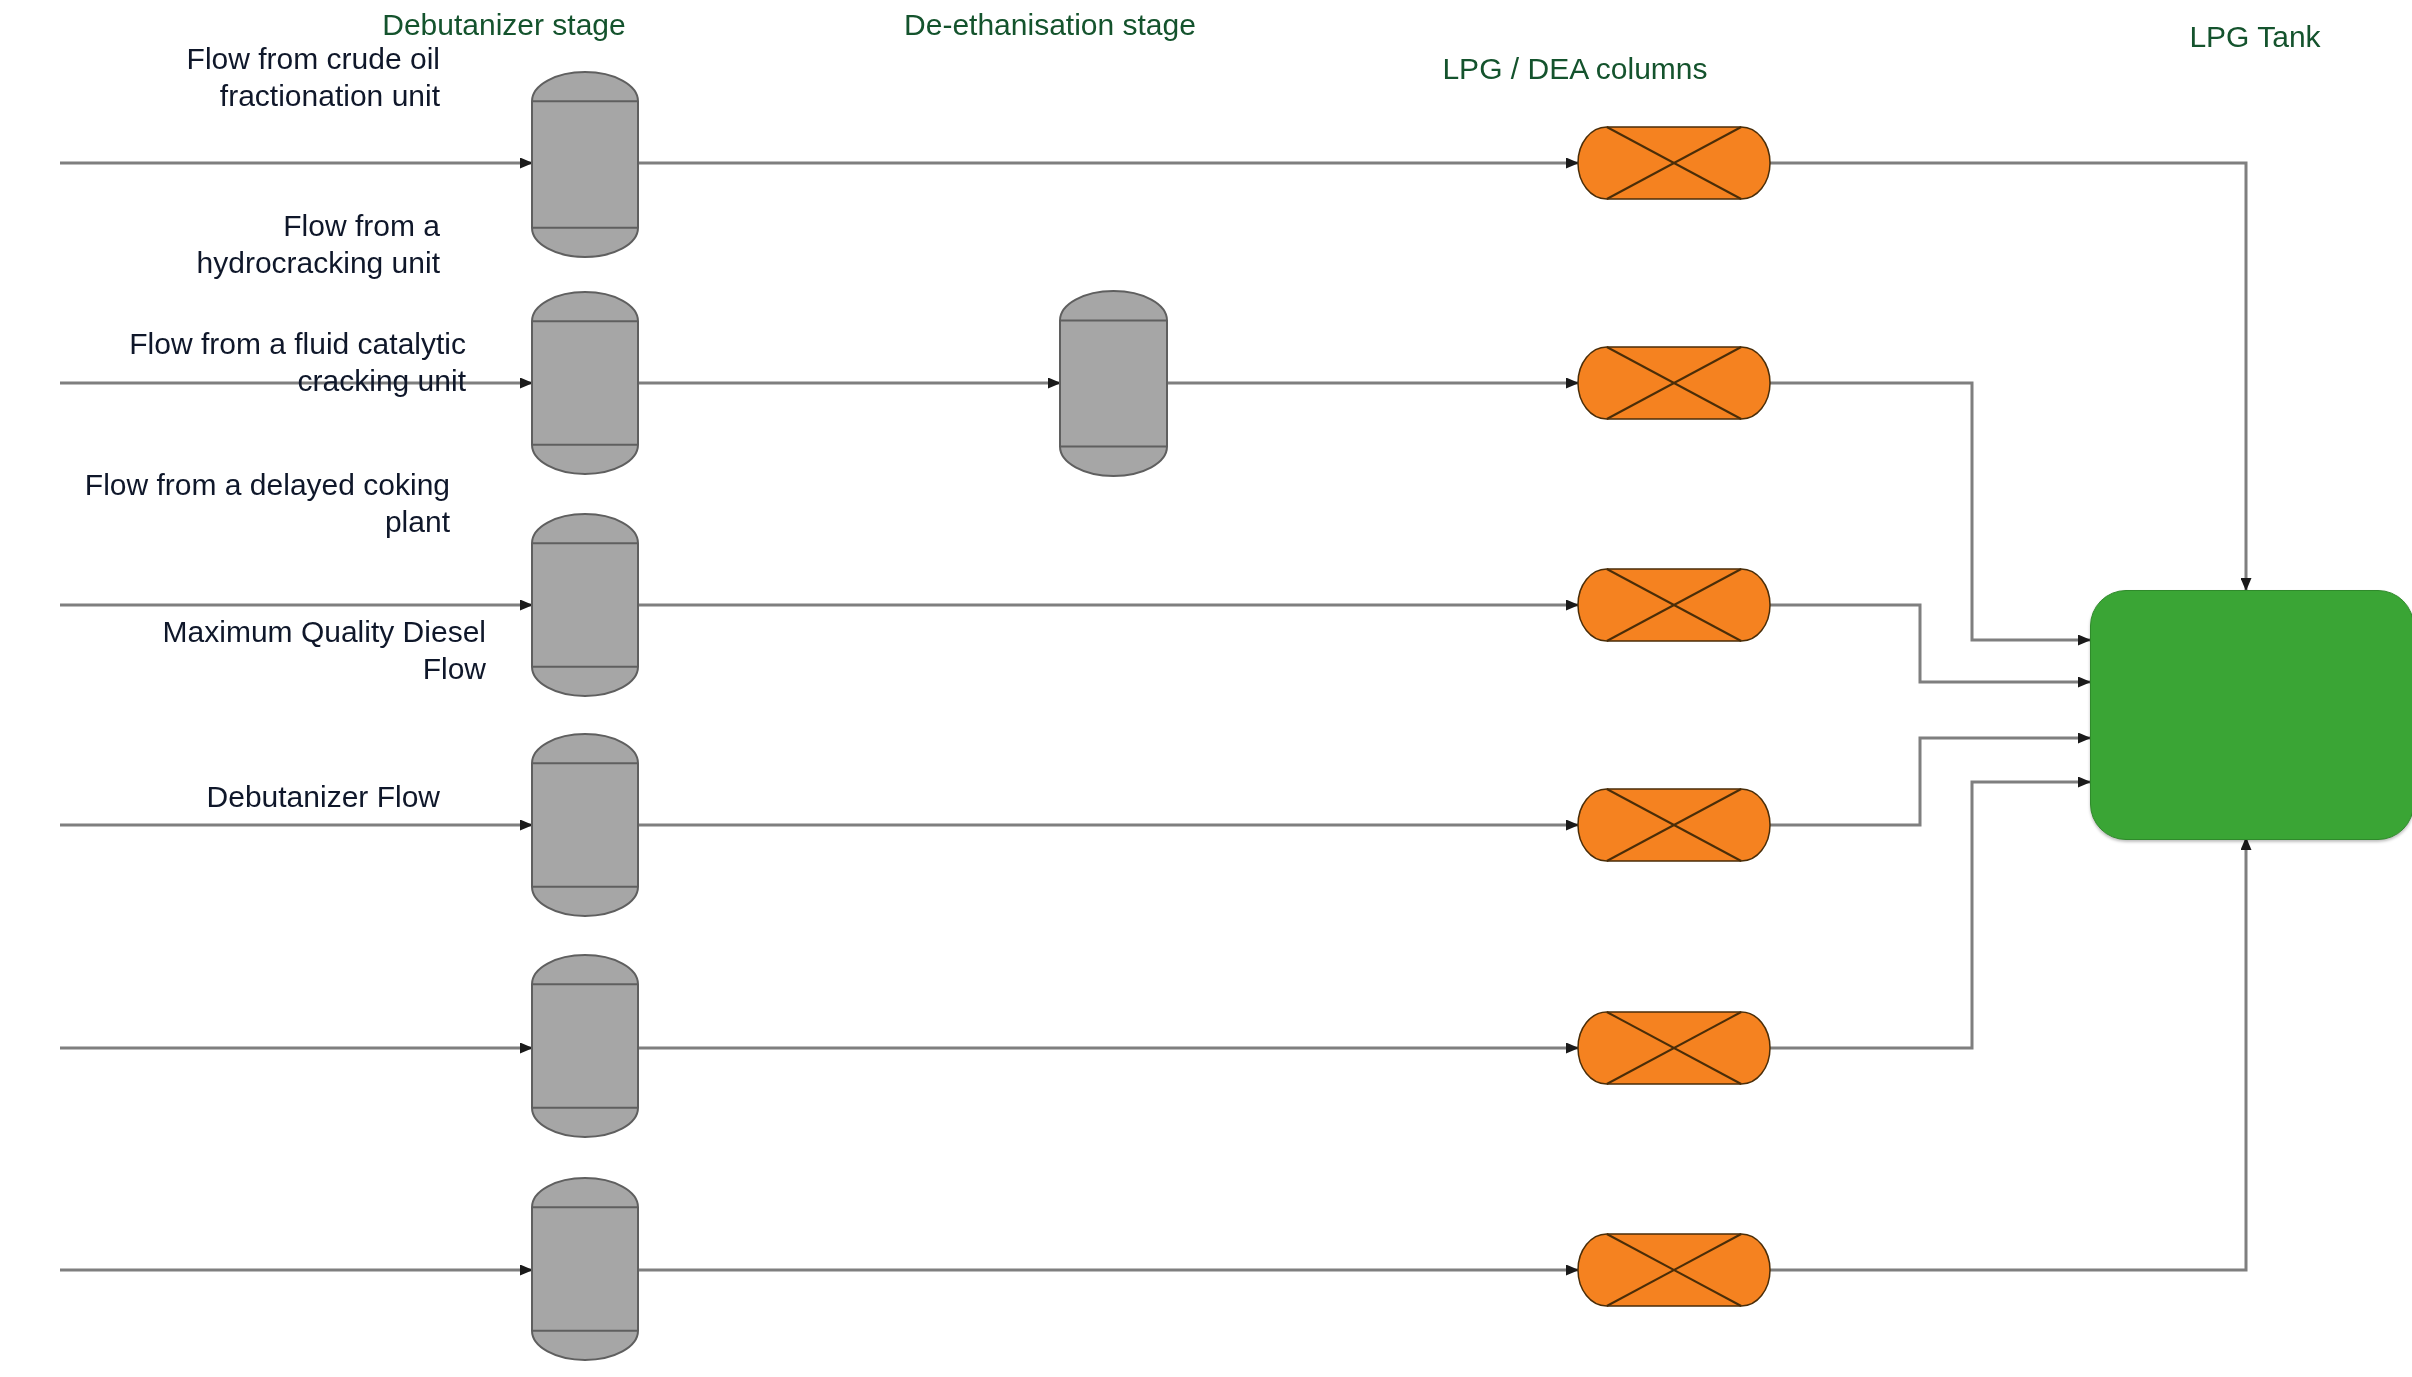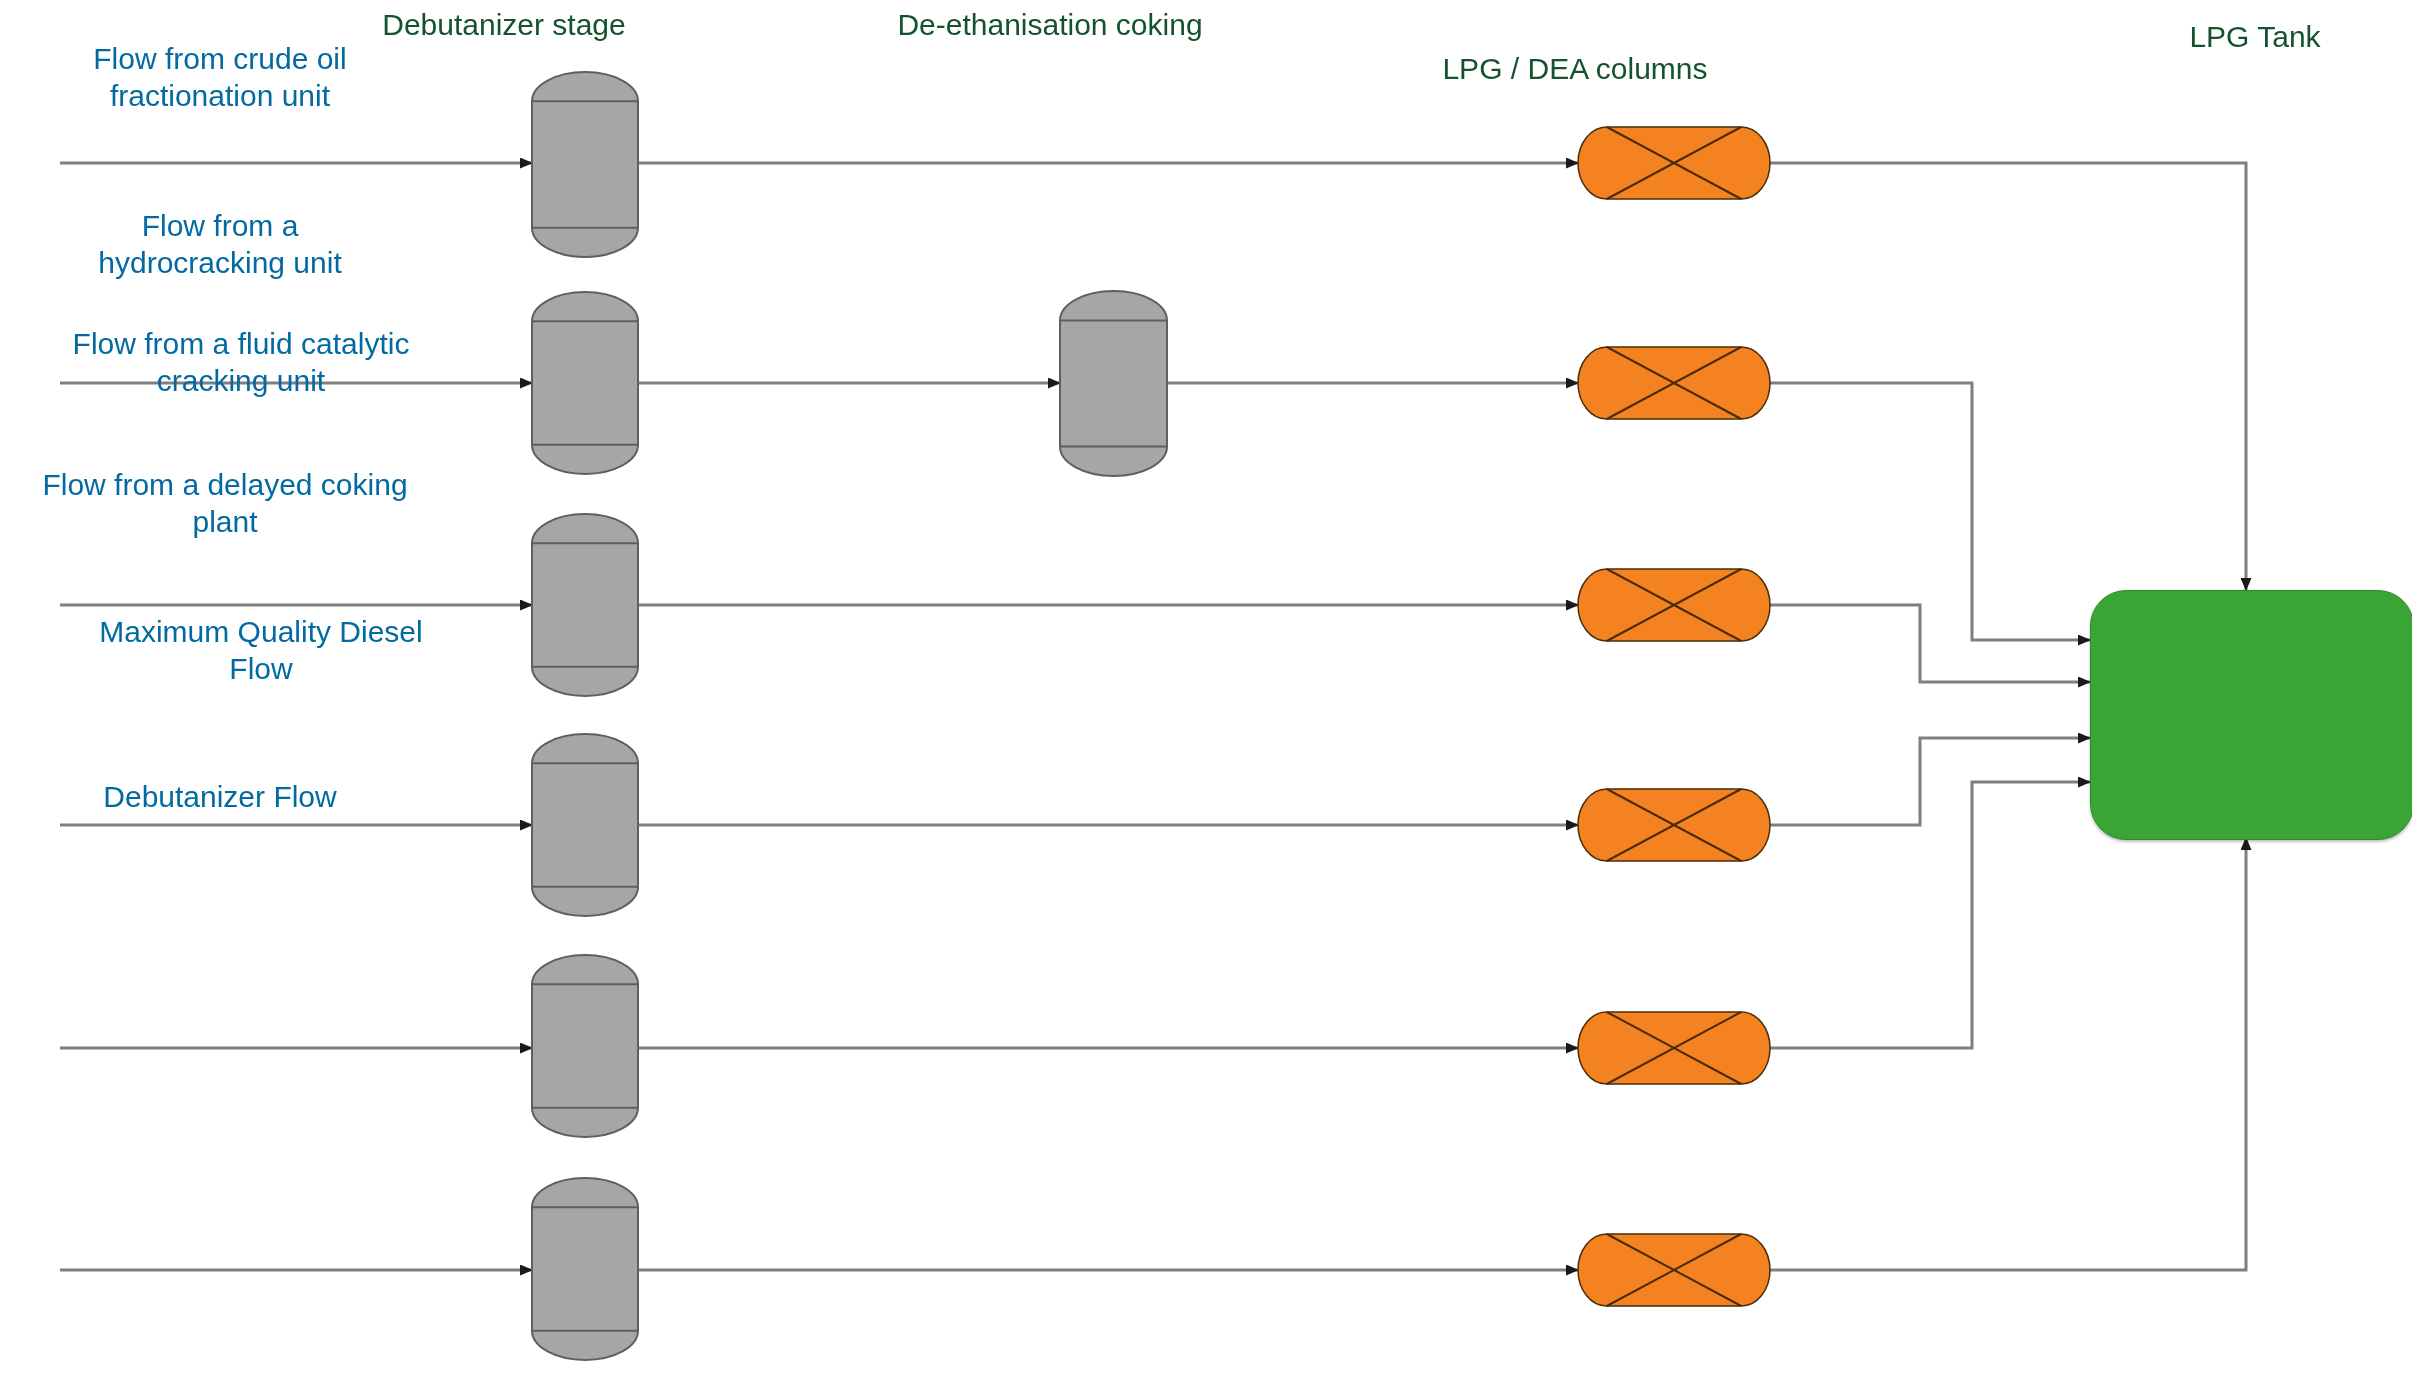--- a/index.html
+++ b/index.html
@@ -26,23 +26,23 @@
   .stage-title {
     position: absolute;
     text-align: center;
     font-size: 30px;
     color: #14532d;
     white-space: nowrap;
     line-height: 46px;
   }
   .row-label {
     position: absolute;
-    text-align: center;
+    text-align: right;
     font-size: 30px;
-    color: #0369a1;
+    color: #0f172a;
     line-height: 37px;
   }
   .vessel {
     position: absolute;
   }
   .lpg-tank {
     position: absolute;
     background: #3aa535;
     border: 1px solid #2f8a2b;
     border-radius: 36px;
@@ -78,21 +78,21 @@
         <polyline points="638,1048 1578,1048" stroke="#7f7f7f" stroke-width="3" fill="none" marker-end="url(#ah)"></polyline>
         <polyline points="1770,1048 1972,1048 1972,782 2090,782" stroke="#7f7f7f" stroke-width="3" fill="none" marker-end="url(#ah)"></polyline>
         <polyline points="60,1270 532,1270" stroke="#7f7f7f" stroke-width="3" fill="none" marker-end="url(#ah)"></polyline>
         <polyline points="638,1270 1578,1270" stroke="#7f7f7f" stroke-width="3" fill="none" marker-end="url(#ah)"></polyline>
         <polyline points="1770,1270 2246,1270 2246,838" stroke="#7f7f7f" stroke-width="3" fill="none" marker-end="url(#ah)"></polyline>
       </g>
   </svg>
 
   <div id="titles">
       <div class="stage-title" style="left: 274px; top: 2px; width: 460px;">Debutanizer stage</div>
-      <div class="stage-title" style="left: 800px; top: 2px; width: 500px;">De-ethanisation coking</div>
+      <div class="stage-title" style="left: 800px; top: 2px; width: 500px;">De-ethanisation stage</div>
       <div class="stage-title" style="left: 1330px; top: 2px; width: 490px; margin-top: 44px;">LPG / DEA columns</div>
       <div class="stage-title" style="left: 2095px; top: 14px; width: 320px;">LPG Tank</div>
     </div>
   <div id="labels">
       <div class="row-label" style="left: 0px; top: 40px; width: 440px; white-space: pre-line;">Flow from crude oil
 fractionation unit</div>
       <div class="row-label" style="left: 0px; top: 183px; width: 440px; white-space: pre-line; margin-top: 24px;">Flow from a
 hydrocracking unit</div>
       <div class="row-label" style="left: 16px; top: 325px; width: 450px; white-space: pre-line;">Flow from a fluid catalytic
 cracking unit</div>

